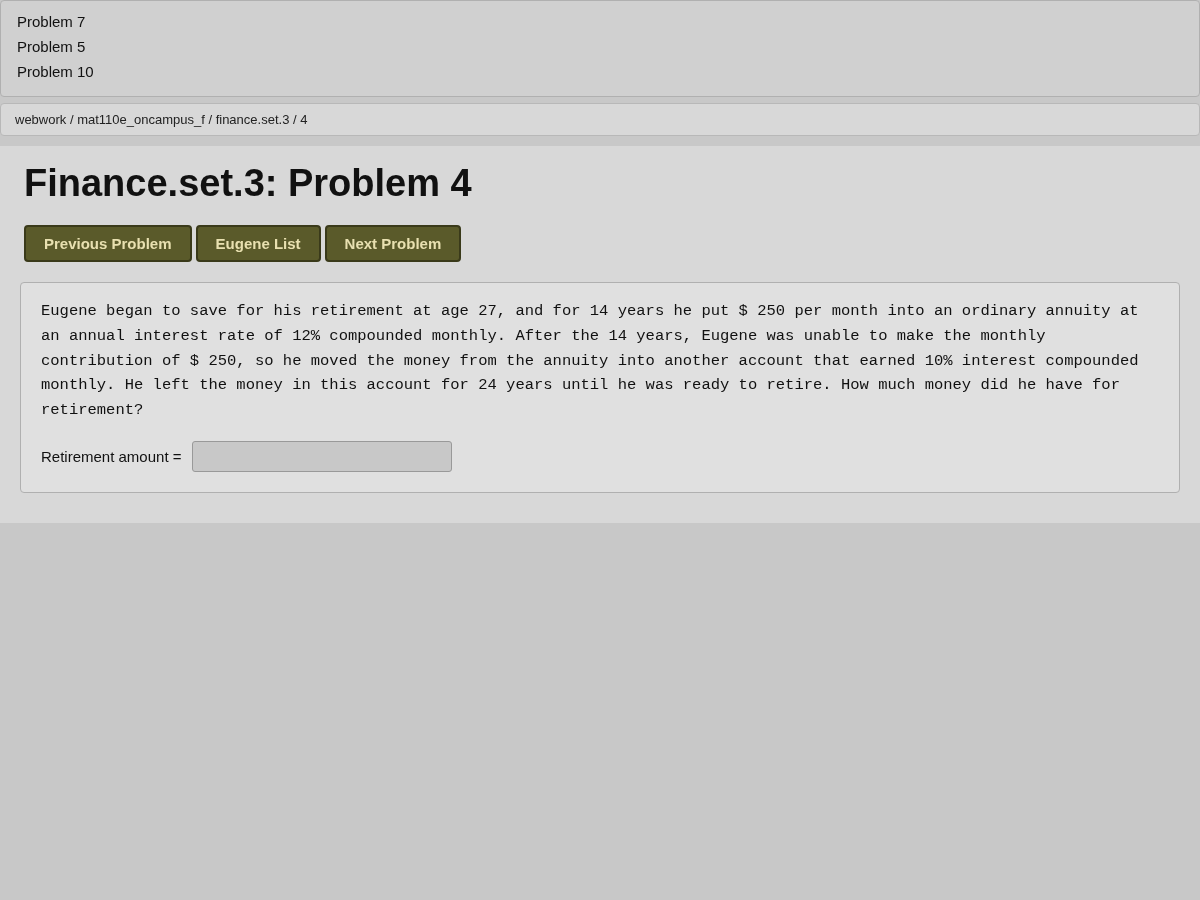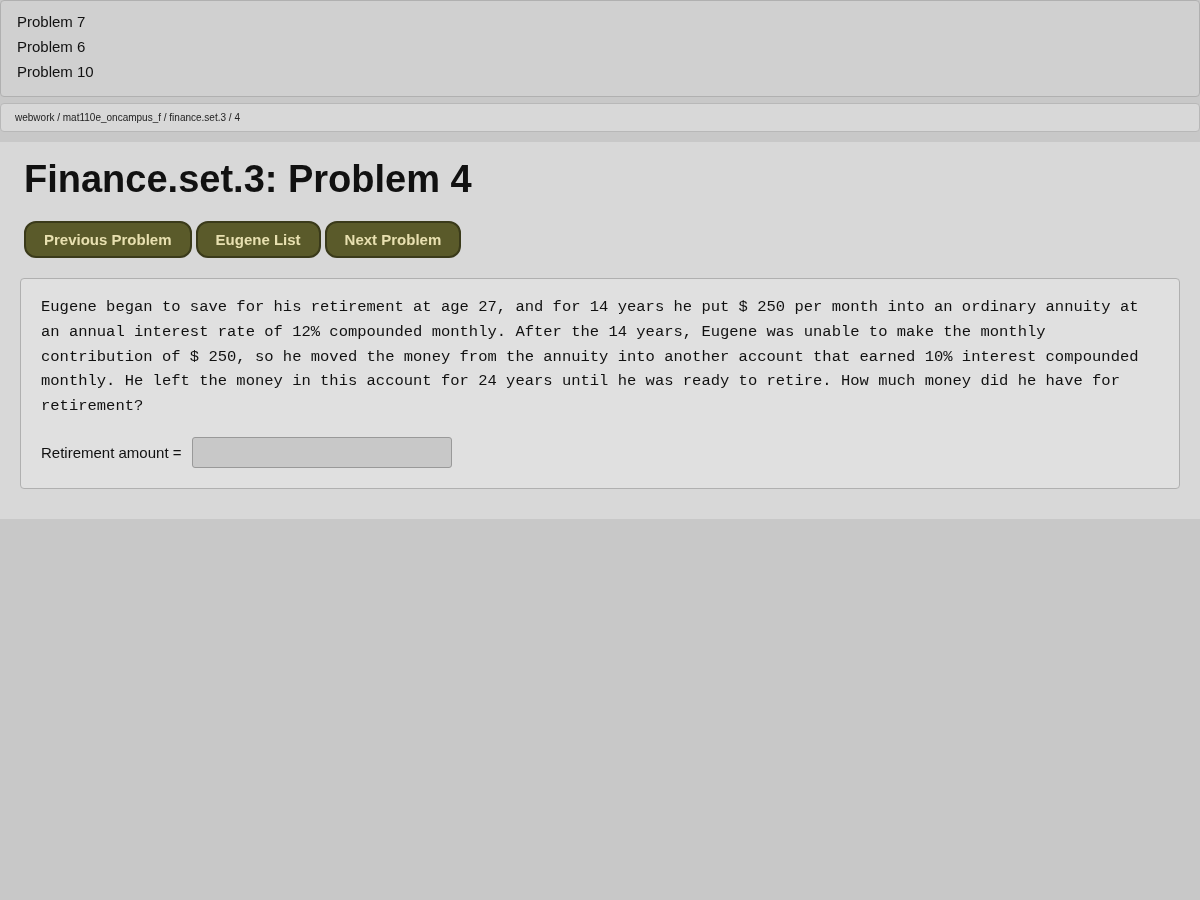--- a/index.html
+++ b/index.html
@@ -31,21 +31,21 @@
       padding: 4px 0;
       cursor: pointer;
     }
 
     .breadcrumb-bar {
       background-color: #d8d8d8;
       border: 1px solid #b8b8b8;
       border-radius: 4px;
       padding: 8px 14px;
       margin: 6px 0;
-      font-size: 10px;
+      font-size: 13px;
       color: #222;
     }
 
     .main-content {
       background-color: #d8d8d8;
       padding: 16px 20px 20px 20px;
       margin: 10px 0 0 0;
     }
 
     .page-title {
@@ -61,21 +61,21 @@
       flex-direction: row;
       gap: 4px;
       margin-bottom: 20px;
       padding-left: 4px;
     }
 
     .nav-button {
       background-color: #5a5a2a;
       color: #e8e0b0;
       border: 2px solid #3a3a1a;
-      border-radius: 12px;
+      border-radius: 4px;
       padding: 8px 18px;
       font-size: 15px;
       font-weight: bold;
       cursor: pointer;
     }
 
     .problem-box {
       background-color: #e0e0e0;
       border: 1px solid #b0b0b0;
       border-radius: 4px;
@@ -122,21 +122,21 @@
 </head>
 <body>
 
 <div class="top-section">
 
   <div class="sidebar-panel">
     <div class="sidebar-item">
       <span>Problem 7</span>
     </div>
     <div class="sidebar-item">
-      <span>Problem 6</span>
+      <span>Problem 5</span>
     </div>
     <div class="sidebar-item">
       <span>Problem 10</span>
     </div>
   </div>
 
   <div class="breadcrumb-bar">
     <span>webwork / mat110e_oncampus_f / finance.set.3 / 4</span>
   </div>
 </div>

